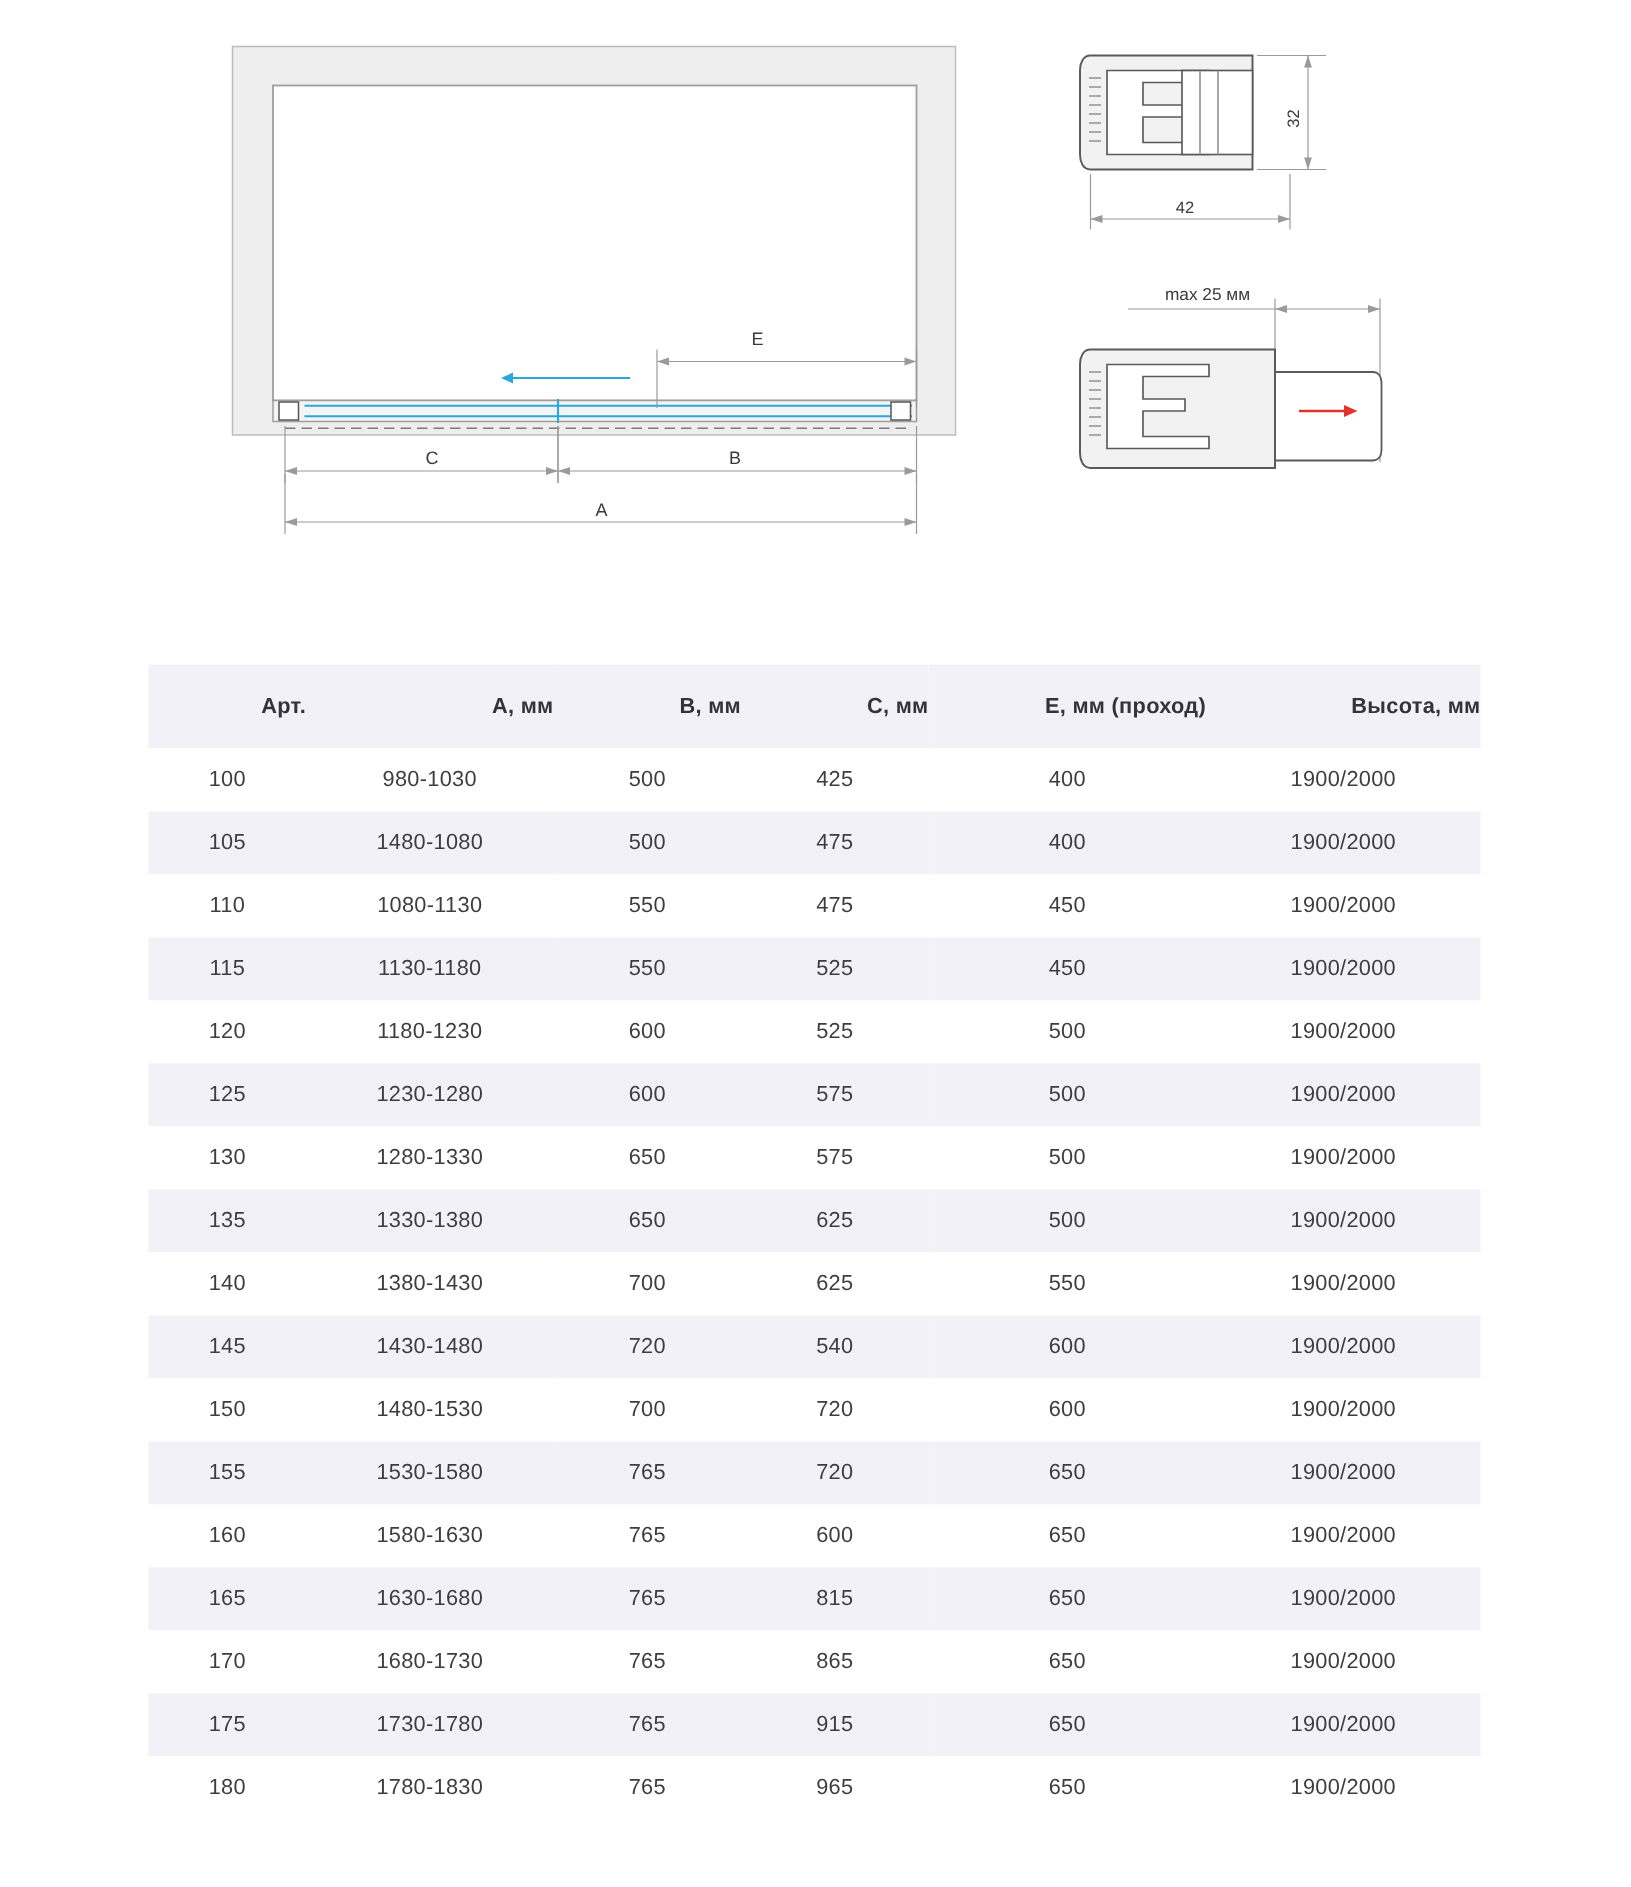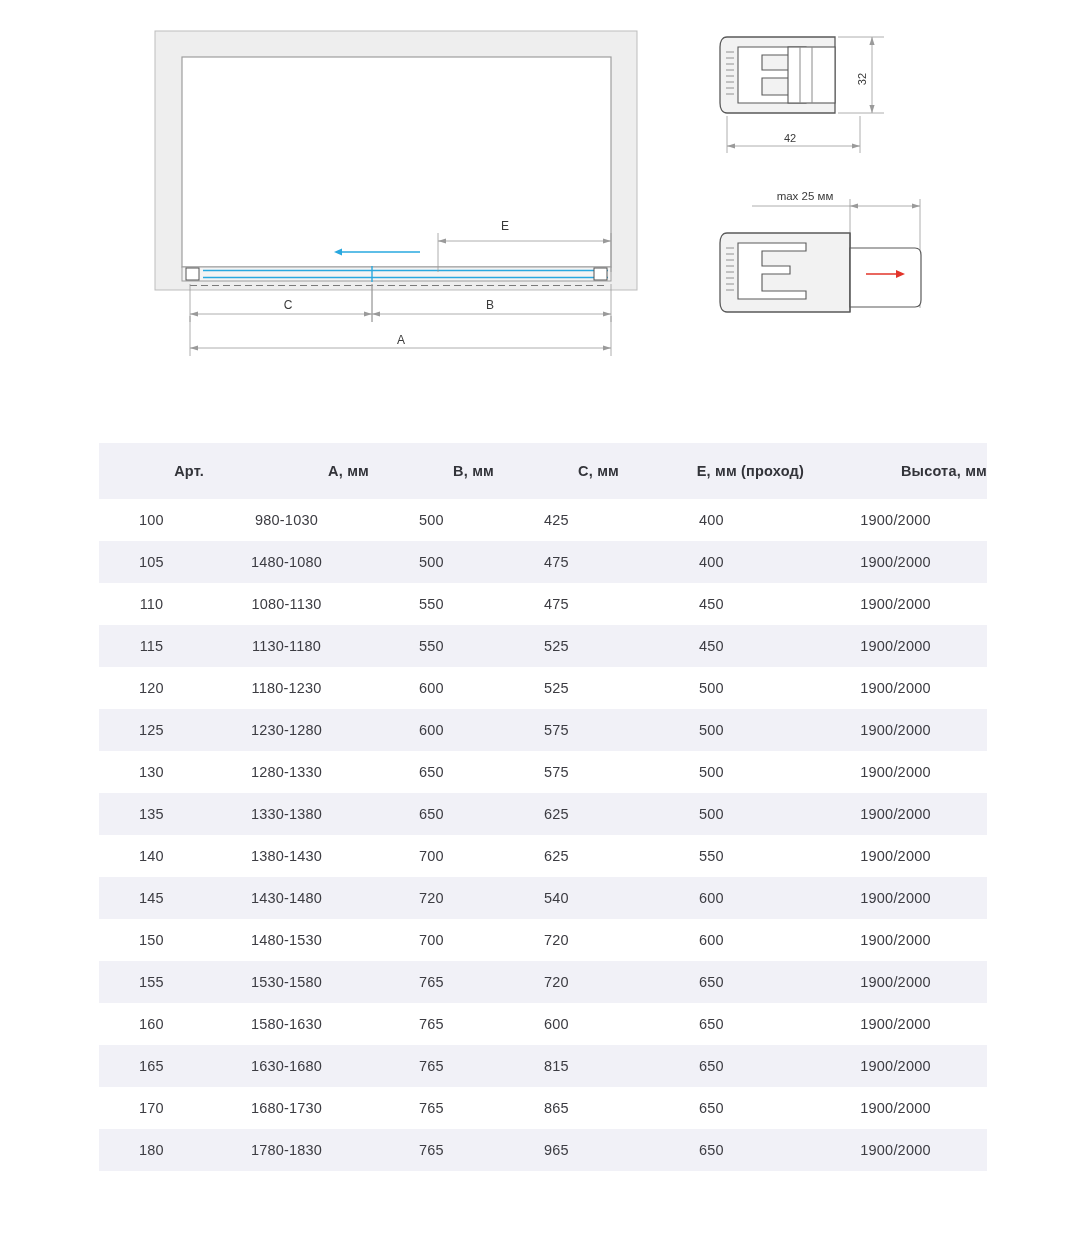--- a/index.html
+++ b/index.html
@@ -323,20 +323,28 @@
       </tr>
       <tr>
         <td>170</td>
         <td>1680-1730</td>
         <td>765</td>
         <td>865</td>
         <td>650</td>
         <td>1900/2000</td>
       </tr>
       <tr>
+        <td>175</td>
+        <td>1730-1780</td>
+        <td>765</td>
+        <td>915</td>
+        <td>650</td>
+        <td>1900/2000</td>
+      </tr>
+      <tr>
         <td>180</td>
         <td>1780-1830</td>
         <td>765</td>
         <td>965</td>
         <td>650</td>
         <td>1900/2000</td>
       </tr>
     </tbody>
   </table>
 </div>

